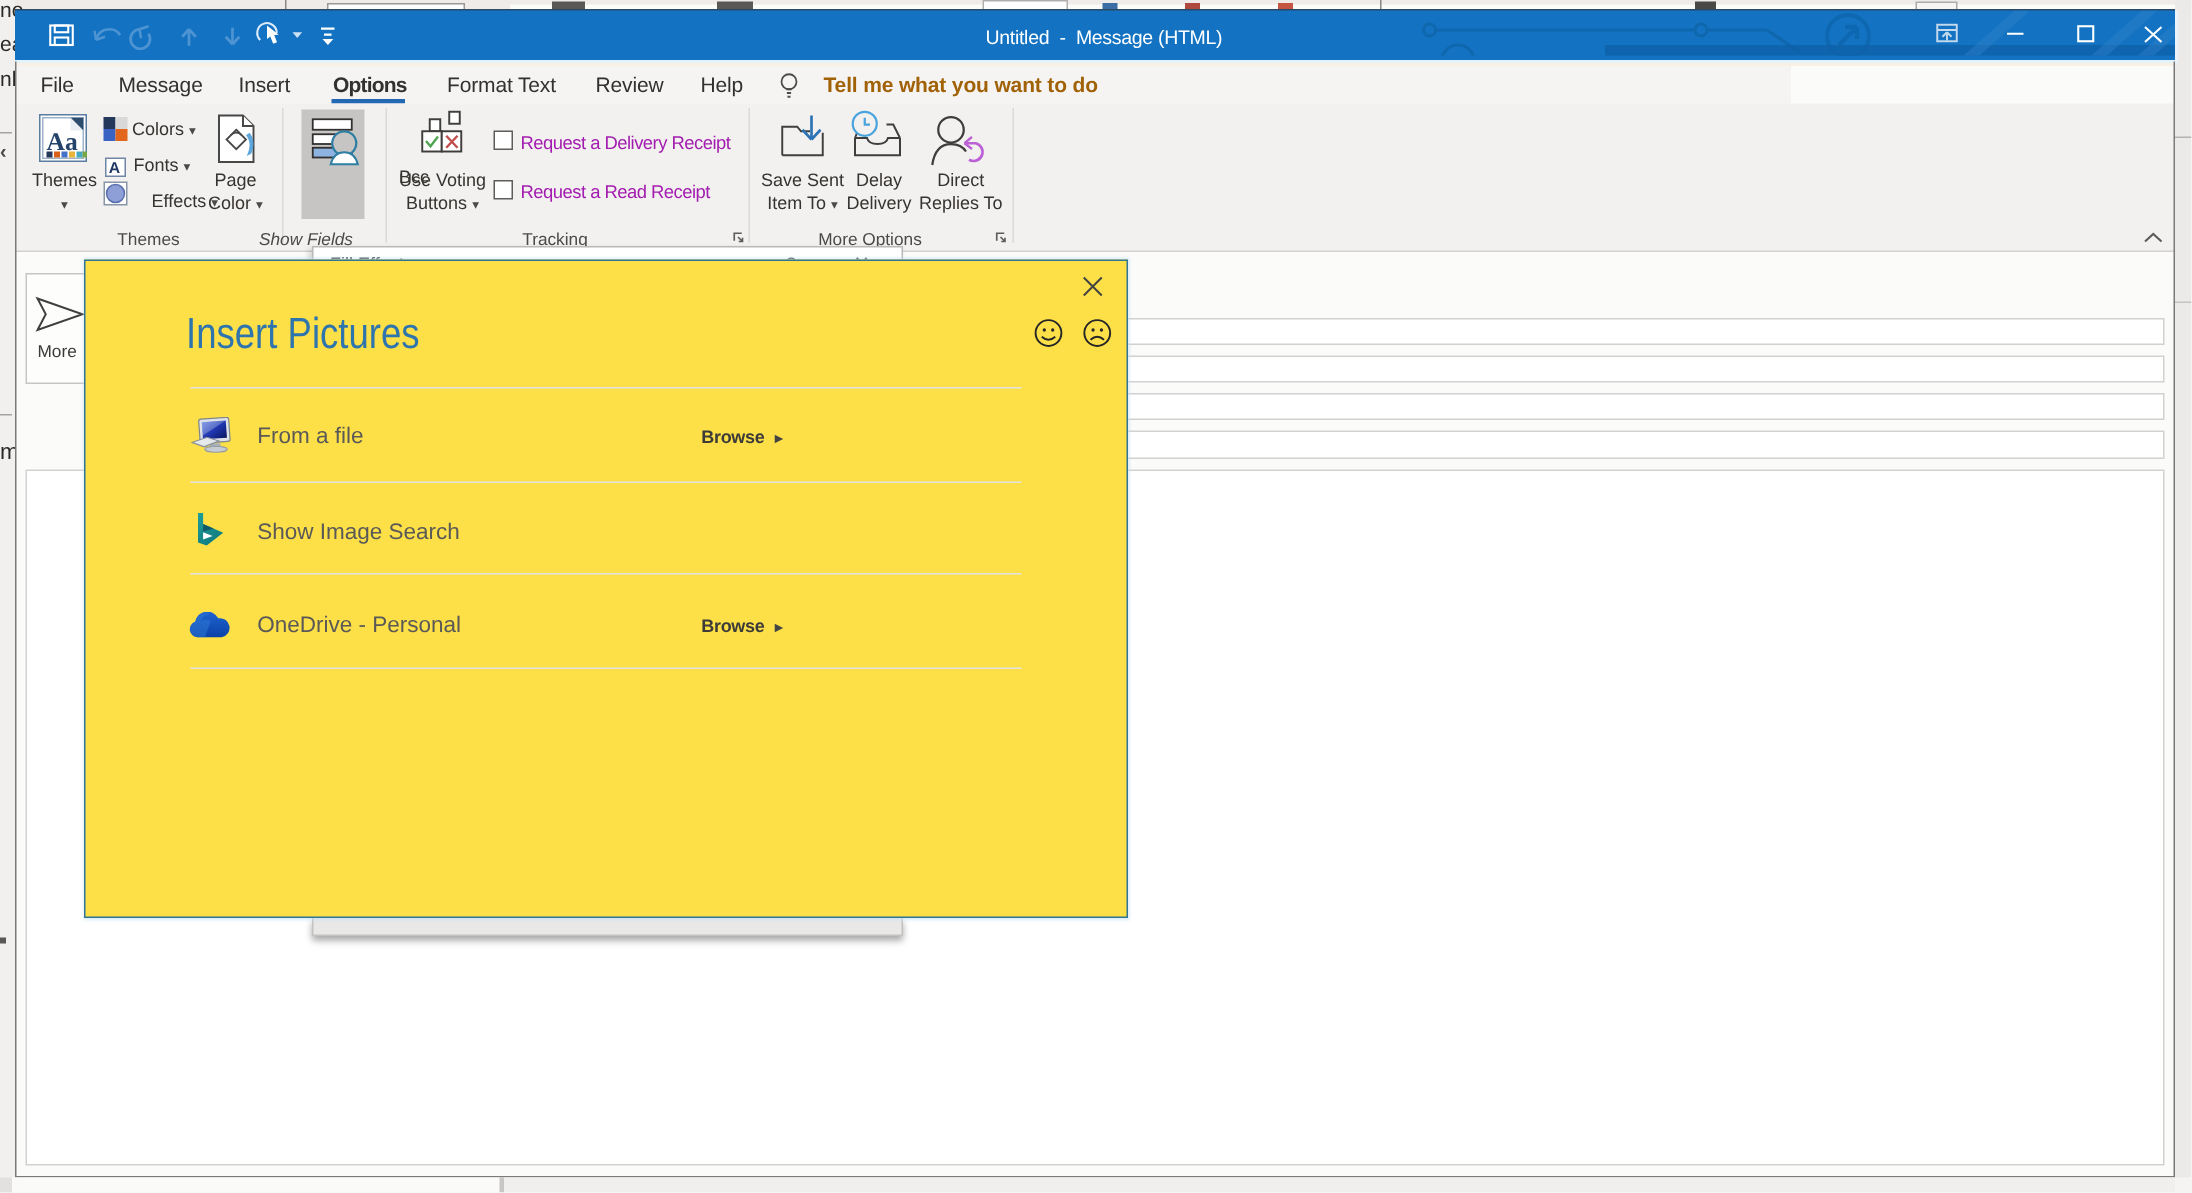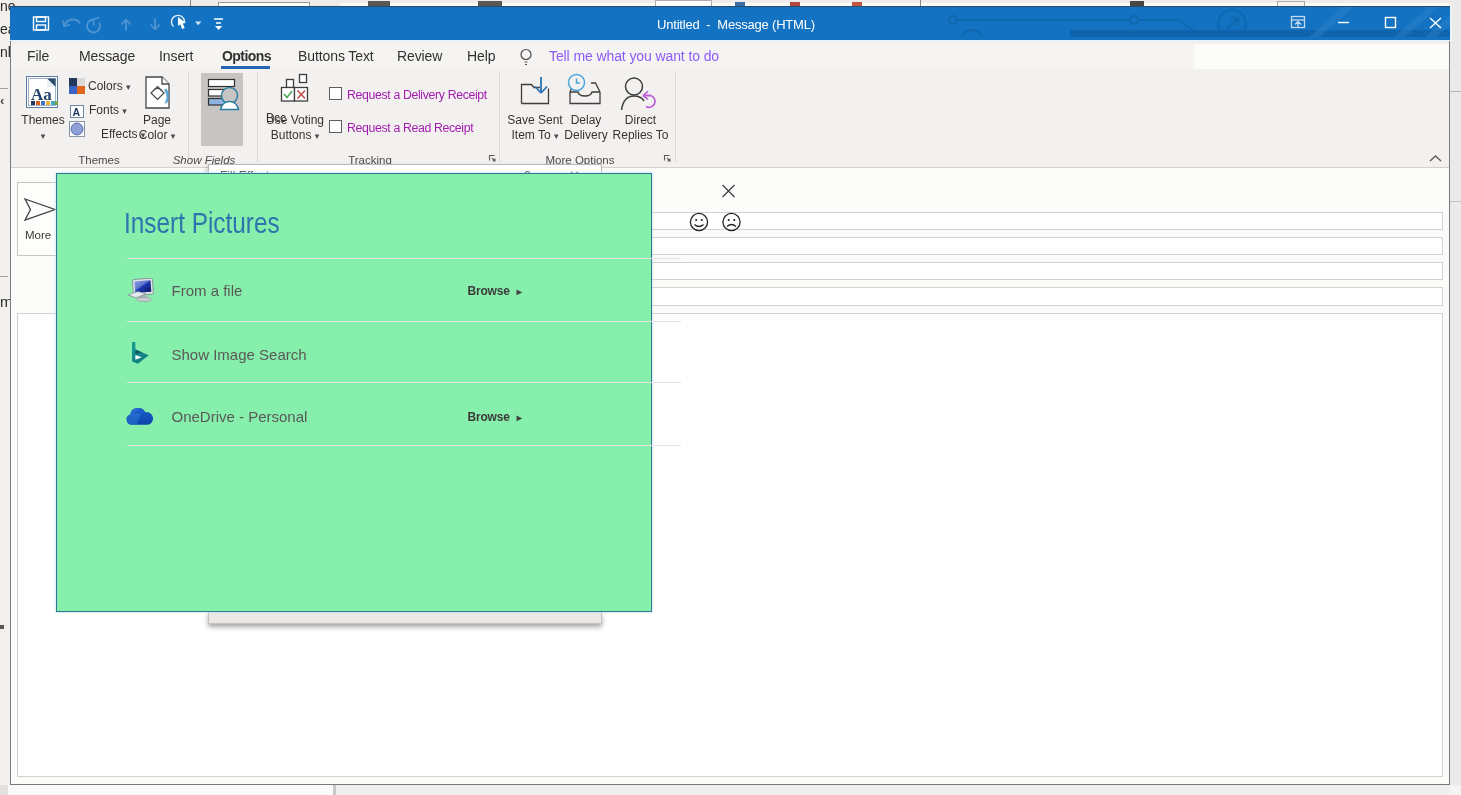--- a/index.html
+++ b/index.html
@@ -19,21 +19,21 @@
   #tabrow{left:0;top:38px;width:1184px;height:25px;background:#f5f4f3;}
   #ribbon{left:0;top:63px;width:1440px;height:98.5px;background:#f3f1f0;border-bottom:1px solid #d4d1cf;box-sizing:border-box;}
   #content{left:0;top:161.5px;width:1440px;height:617.5px;background:#fbfbfa;}
   .tab{position:absolute;top:4px;font-size:14px;color:#32312f;letter-spacing:-0.1px;}
   .gsep{position:absolute;top:3px;width:1px;height:90px;background:#dbd8d6;}
   .glabel{position:absolute;top:85px;font-size:11.5px;color:#4c4a48;text-align:center;}
   .biglabel{position:absolute;font-size:12px;color:#363431;text-align:center;line-height:15px;}
   .cblabel{position:absolute;font-size:12.3px;color:#a21caf;letter-spacing:-0.35px;}
   .fieldrow{position:absolute;background:#fff;border:1px solid #d2d1d0;box-sizing:border-box;}
   
-  #dlg{left:55.5px;top:172.5px;width:596px;height:439px;background:#86efac;border:1px solid #2e7597;box-sizing:border-box;box-shadow:0 0 2px 1px rgba(196,226,242,0.65);}
+  #dlg{left:55.5px;top:172.5px;width:696px;height:439px;background:#fde047;border:1px solid #2e7597;box-sizing:border-box;box-shadow:0 0 2px 1px rgba(196,226,242,0.65);}
   .rowtext{position:absolute;font-size:15px;color:#5a5957;}
   .browse{position:absolute;font-size:12px;font-weight:bold;letter-spacing:-0.2px;color:#3c3b39;}
   .dsep{position:absolute;height:1px;background:#e4e3e2;left:70px;width:554px;}
 </style>
 </head>
 <body>
 <div id="stage">
   <div id="topstrip" class="abs">
     <div class="abs" style="left:340px;top:3px;width:1110px;height:3.5px;background:#fbfbfa;"></div>
     <div class="abs" style="left:190px;top:0;width:1px;height:9px;background:#8a8886;"></div>
@@ -122,31 +122,31 @@
           <rect x="115.5" y="9.5" width="10" height="10"></rect>
           <path d="M160 10 l11 10 M171 10 l-11 10"></path>
         </g>
       </svg>
     </div>
     <div id="tabrow" class="abs">
       <div class="tab" style="left:17px;">File</div>
       <div class="tab" style="left:69px;">Message</div>
       <div class="tab" style="left:149px;">Insert</div>
       <div class="tab" style="left:212px;font-weight:bold;letter-spacing:-0.55px;">Options</div>
-      <div class="tab" style="left:288px;">Buttons Text</div>
+      <div class="tab" style="left:288px;">Format Text</div>
       <div class="tab" style="left:387px;">Review</div>
       <div class="tab" style="left:457px;">Help</div>
       <div class="abs" style="left:211px;top:22px;width:49px;height:2.5px;background:#2268b2;"></div>
       <svg width="18" height="22" style="position:absolute;left:508px;top:3px">
         <g stroke="#4e4c4a" stroke-width="1.2" fill="none">
           <circle cx="8" cy="7.5" r="5"></circle>
           <path d="M6.2 12.5 h3.6 M6.6 15 h2.8 M7 17.5 h2"></path>
         </g>
       </svg>
-      <div class="tab" style="left:539px;color:#8b5cf6;">Tell me what you want to do</div>
+      <div class="tab" style="left:539px;color:#a16207;font-weight:bold;">Tell me what you want to do</div>
     </div>
     <div id="ribbon" class="abs">
       <div class="gsep" style="left:178px;"></div>
       <div class="gsep" style="left:247px;"></div>
       <div class="gsep" style="left:489px;"></div>
       <div class="gsep" style="left:665px;"></div>
       <div class="abs" style="left:191px;top:4px;width:42px;height:73px;background:#c7c5c3;"></div>
       <svg width="1440" height="97" style="position:absolute;left:0;top:0">
 
         <g>

